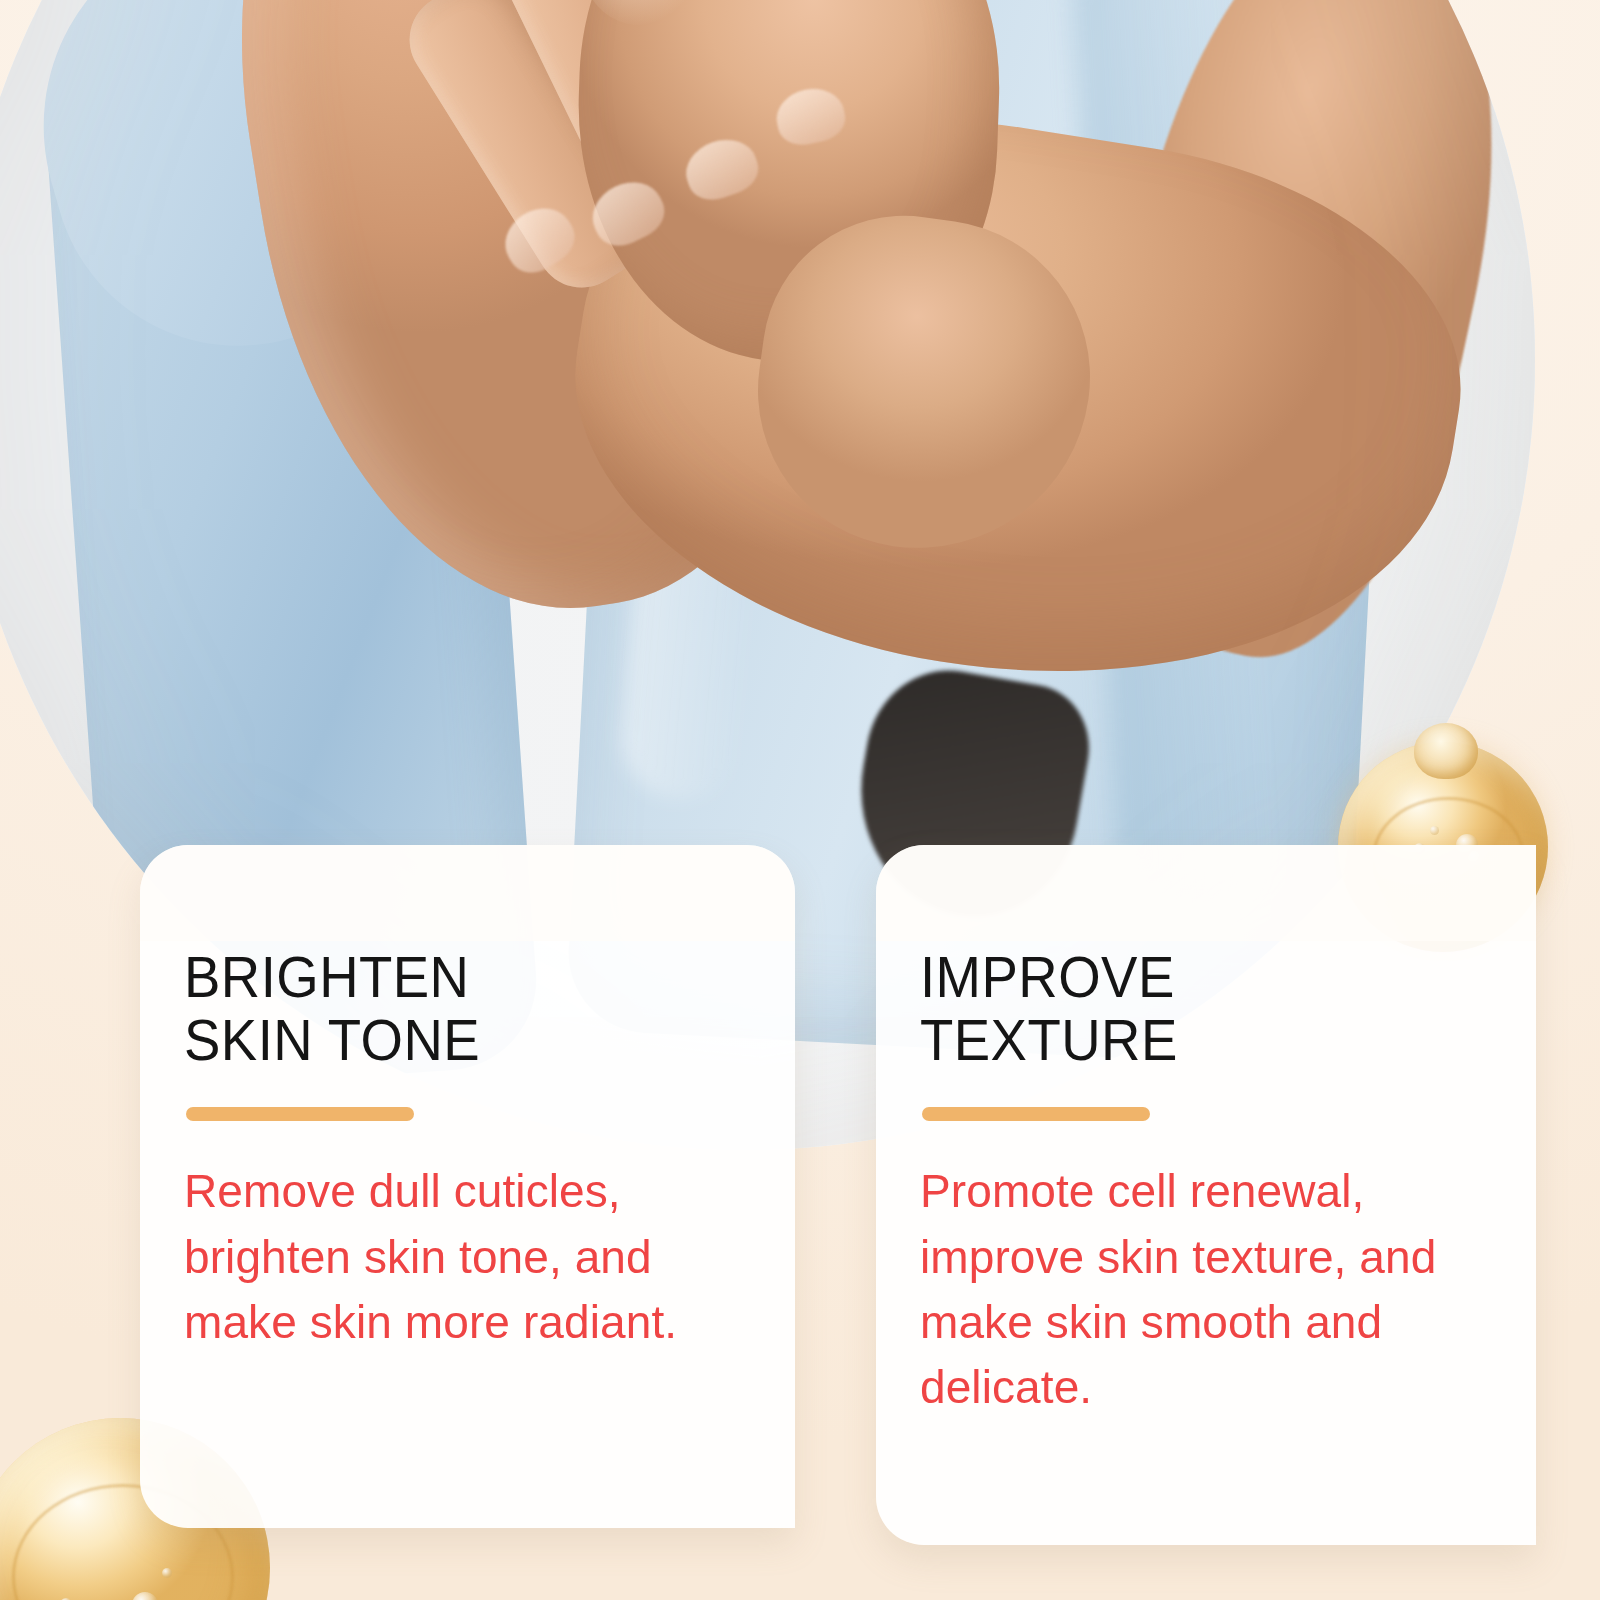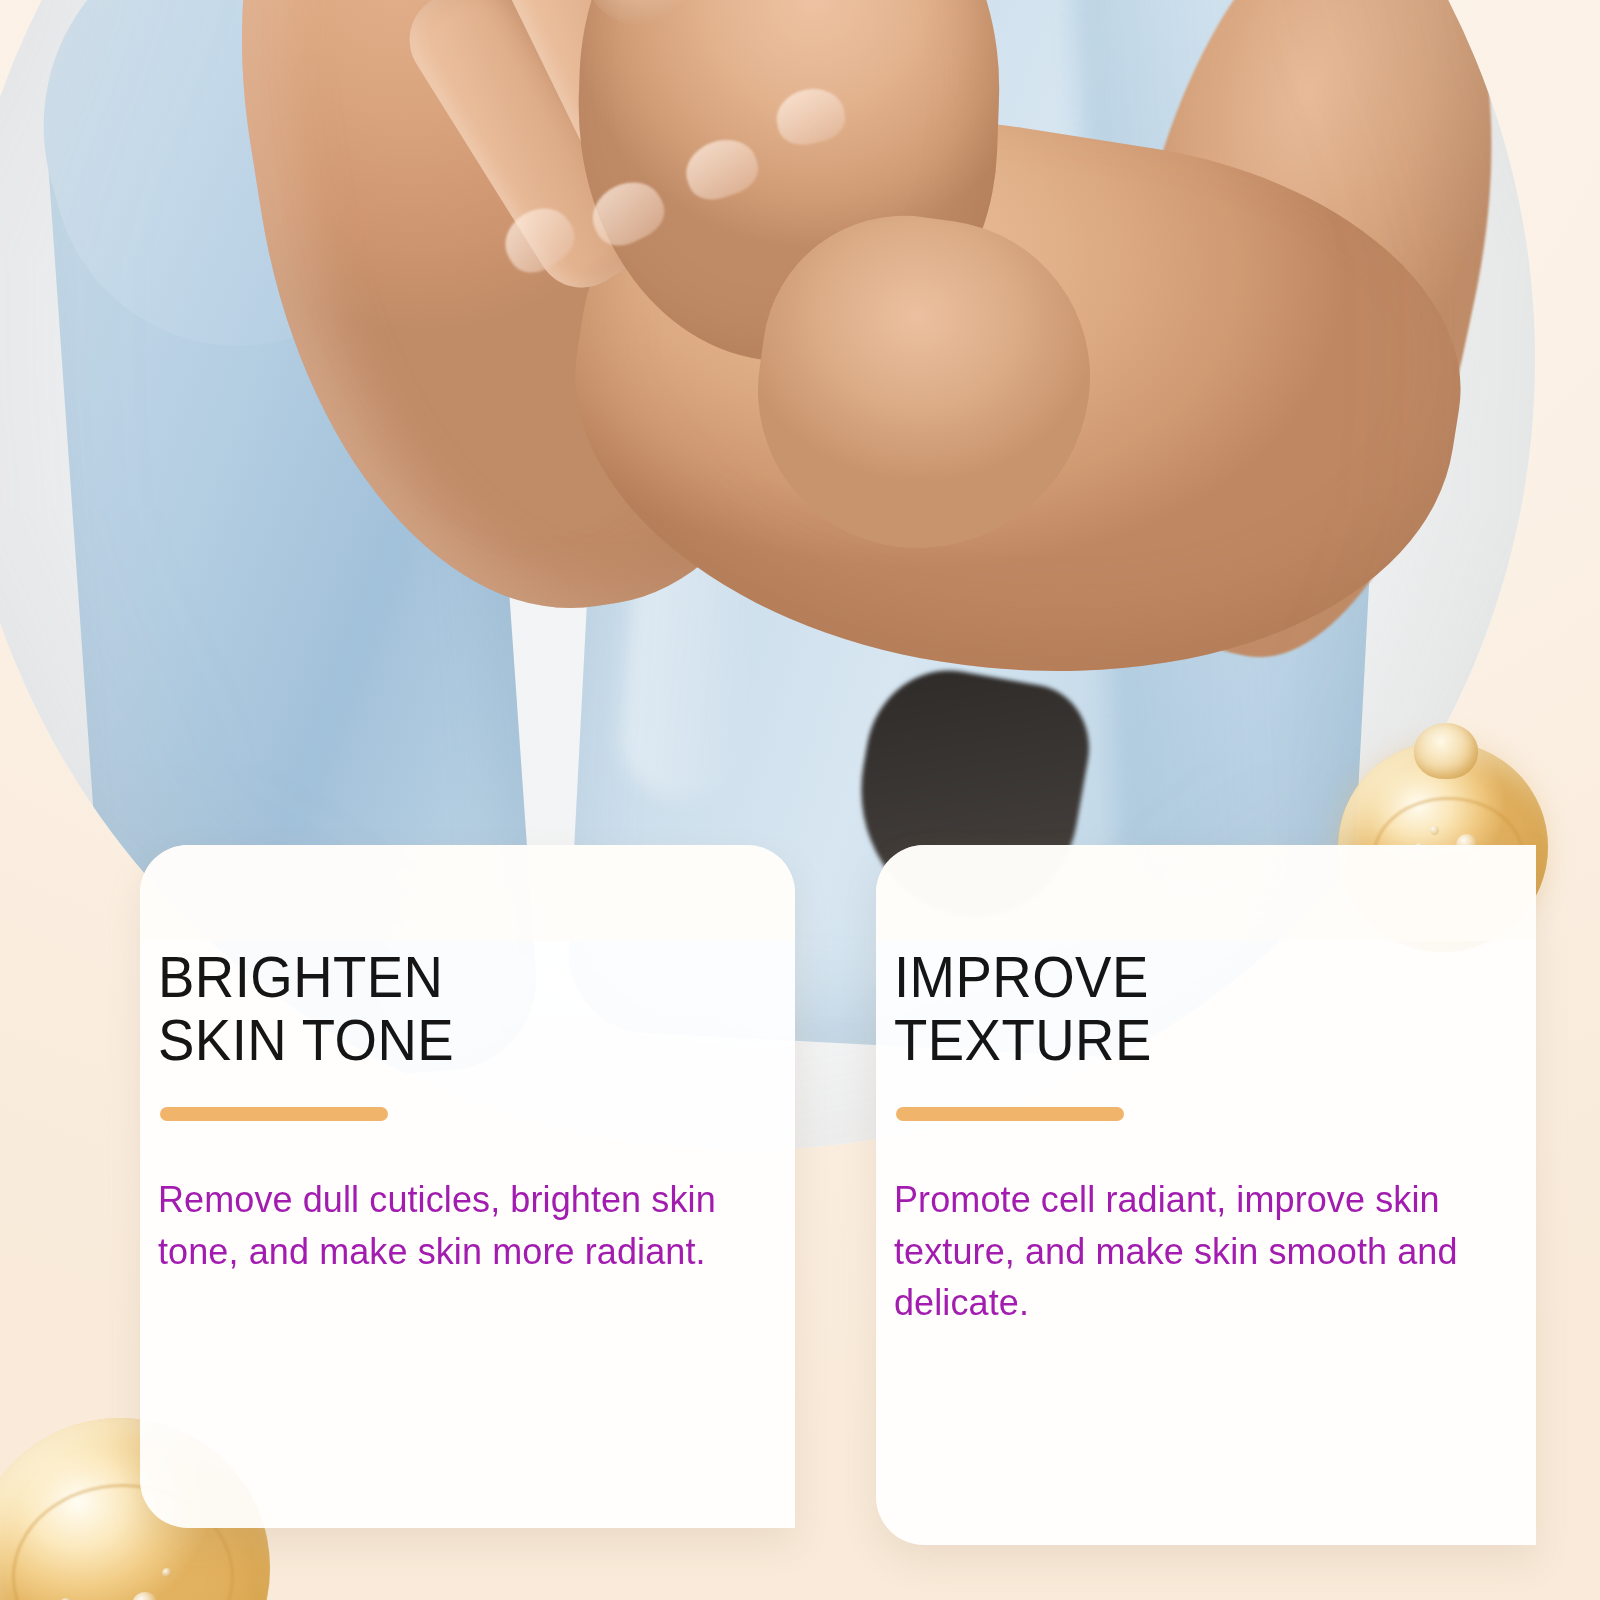--- a/index.html
+++ b/index.html
@@ -213,21 +213,21 @@
     position:absolute;left:0;top:0;width:100%;height:96px;
     background:rgba(255,253,249,.76);
     border-top-left-radius:48px;
     border-top-right-radius:48px;
     pointer-events:none;
   }
   .card-right .card-translucent{border-top-right-radius:0;}
 
   .card-body{
     position:absolute;left:0;top:0;width:100%;height:100%;
-    padding:100px 46px 0 18px;
+    padding:100px 46px 0 44px;
     box-sizing:border-box;
   }
 
   .card-title{
     font-family:"Liberation Sans",sans-serif;
     font-size:58px;
     line-height:1.09;
     letter-spacing:.5px;
     font-weight:400;
     color:#151515;
@@ -235,25 +235,25 @@
     white-space:pre-line;
     transform:scaleX(.94);
     transform-origin:left center;
   }
   .accent-bar{
     width:228px;height:14px;border-radius:8px;
     margin:36px 0 0 2px;
   }
   .card-desc{
     font-family:"Liberation Sans",sans-serif;
-    font-size:36px;
+    font-size:46px;
     line-height:1.42;
     font-weight:300;
-    color:#a21caf;
-    margin:53px 0 0 0;
+    color:#ef4444;
+    margin:38px 0 0 0;
     letter-spacing:.1px;
   }
   .card-right .card-title{font-size:58px;}
 </style>
 </head>
 <body>
 
 <div id="stage">
 
   <div class="bg-cream"></div>
@@ -319,17 +319,17 @@
       <p class="card-desc">Remove dull cuticles, brighten skin tone, and make skin more radiant.</p>
     </div>
   </div>
 
   <div class="card card-right">
     <div class="card-translucent"></div>
     <div class="card-body">
       <h2 class="card-title">IMPROVE
 TEXTURE</h2>
       <div class="accent-bar" style="background:#F0B46A;"></div>
-      <p class="card-desc">Promote cell radiant, improve skin texture, and make skin smooth and delicate.</p>
+      <p class="card-desc">Promote cell renewal, improve skin texture, and make skin smooth and delicate.</p>
     </div>
   </div>
 
 </div>
 
 </body></html>

